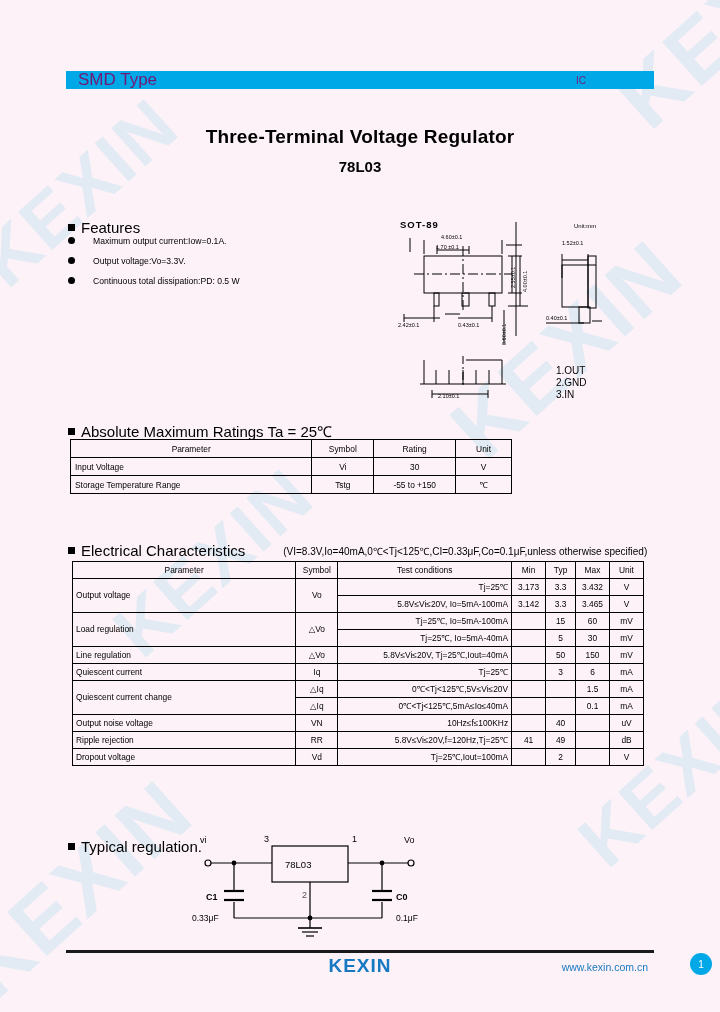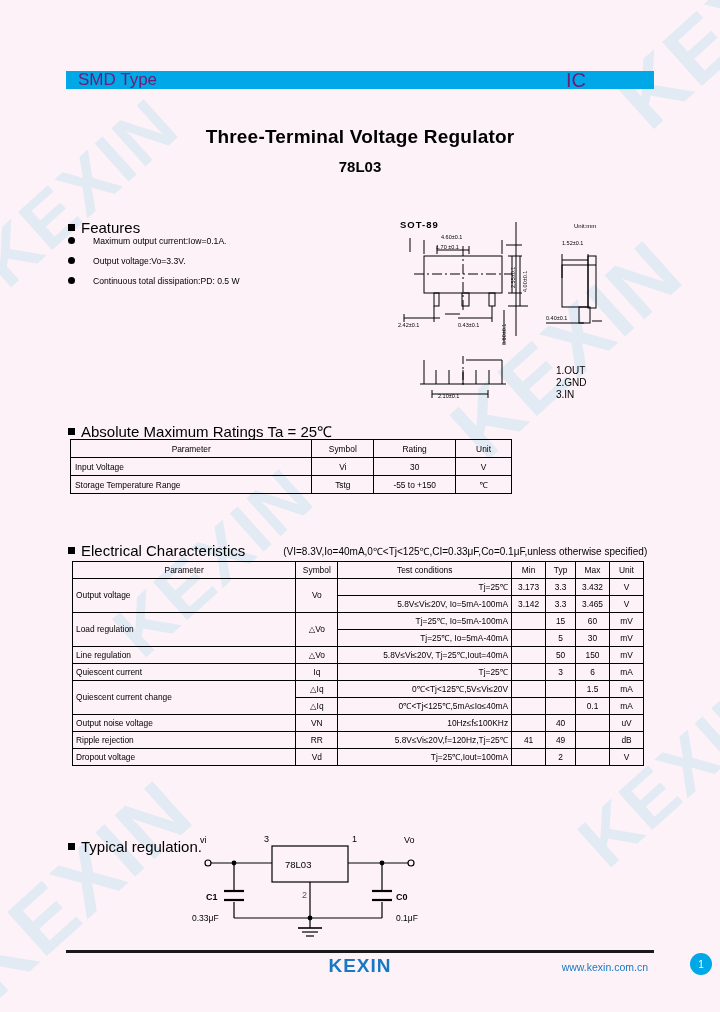--- a/index.html
+++ b/index.html
@@ -19,21 +19,21 @@
   .wm-b { font-size:74px; transform:rotate(-42deg); }
 
   
   .sheet { position:relative; z-index:2; width:720px; height:1012px; }
   .hdr-bar {
     position:absolute; left:66px; top:71px; width:588px; height:18px;
     background:#00a8e8; color:#701a75;
     display:flex; align-items:center; justify-content:space-between;
     padding:0 10px 0 12px; font-size:17px;
   }
-  .hdr-bar .right { font-size:20px; padding-right:58px;}
+  .hdr-bar .right { font-size:10px; padding-right:58px;}
 
   .title-main { position:absolute; left:0; top:126px; width:720px; text-align:center;
                 font-size:19px; font-weight:bold; letter-spacing:.2px; }
   .title-sub  { position:absolute; left:0; top:158px; width:720px; text-align:center;
                 font-size:15px; font-weight:bold; }
 
   
   .sec { position:absolute; font-size:11.5px; display:flex; align-items:center; gap:6px; }
   .sq { width:7px; height:7px; background:#000; display:inline-block; }
   .sec .sec-txt { font-size:15px; }

